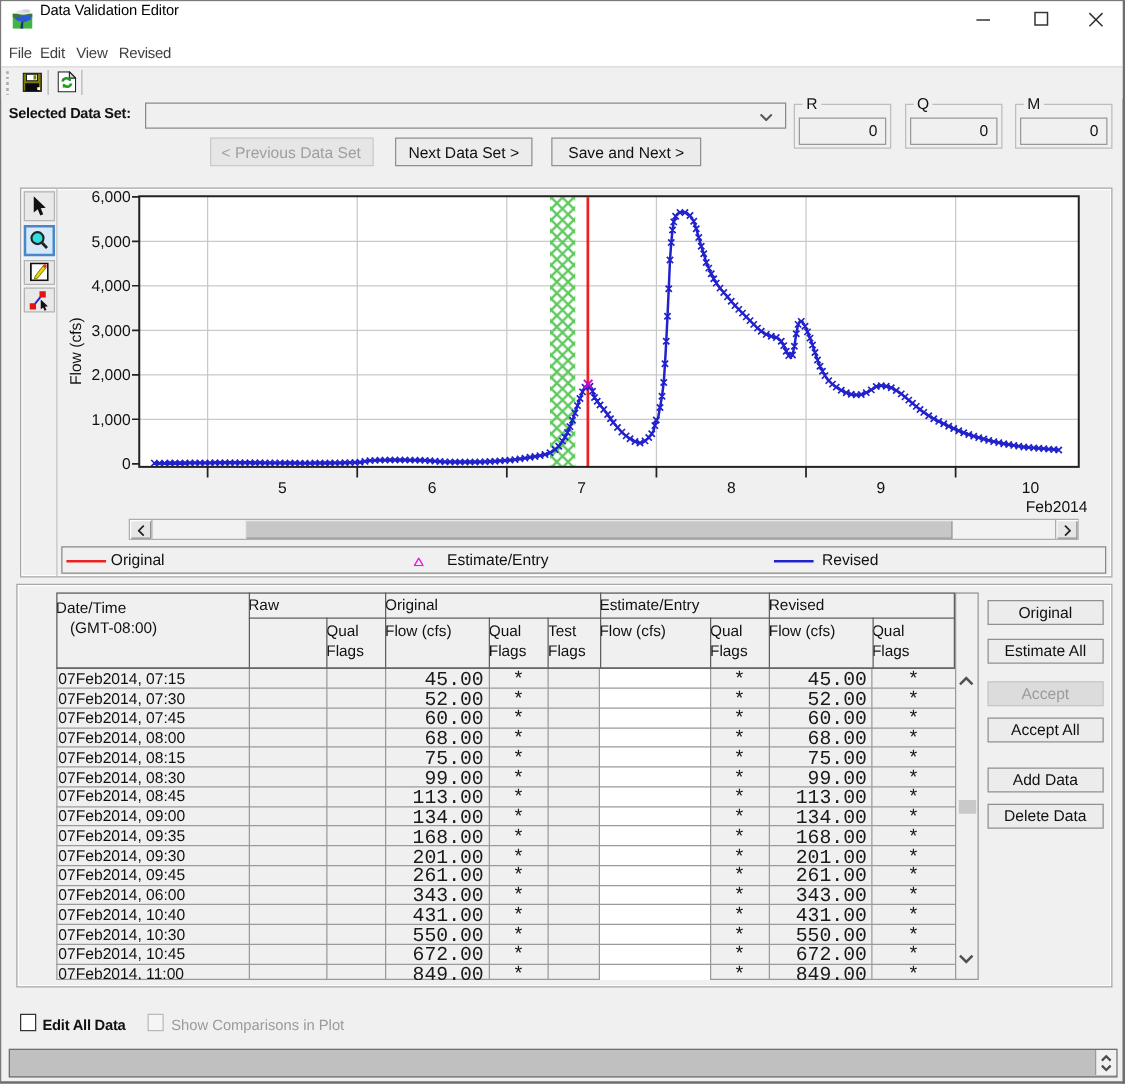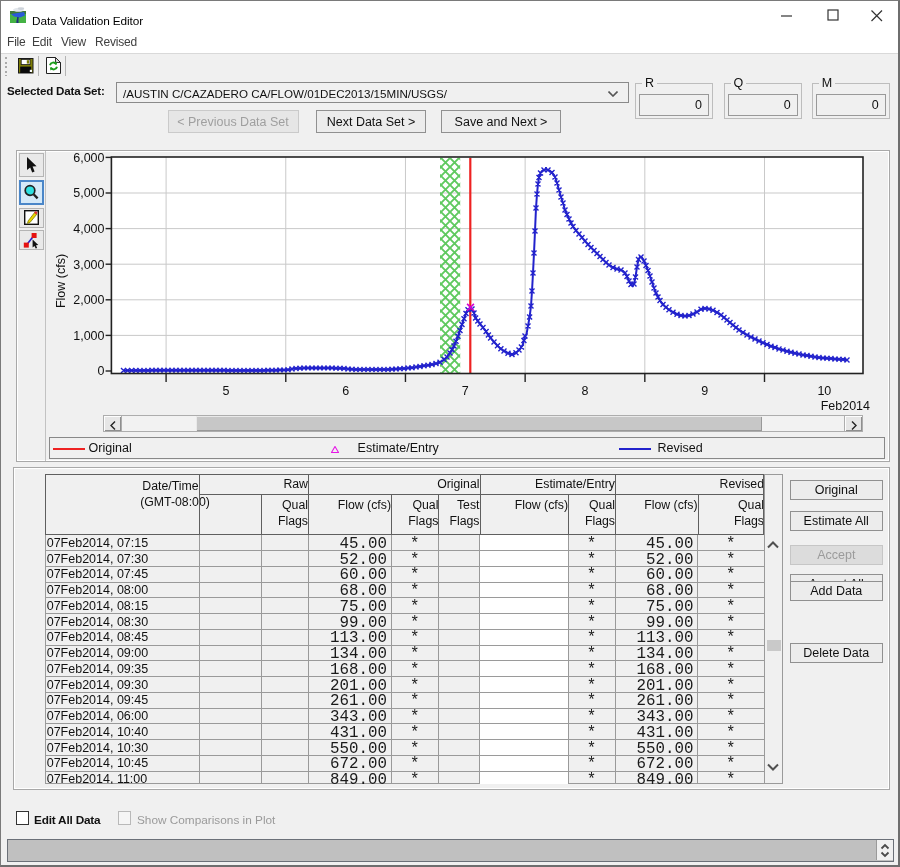--- a/index.html
+++ b/index.html
@@ -20,38 +20,38 @@
 font-size:12.5px;color:#111;text-align:right;padding:3px 6px 0 0}
 .etched{position:absolute;border:1px solid #a8a8a8;box-shadow:inset 0 0 0 1px #ffffff}
 .ctb{position:absolute;left:17.5px;width:25px;height:24px;background:#e9e9e9;border:1px solid #b4b4b4;display:flex;align-items:center;justify-content:center}
 .ctb.sel{background:#d5e9f8;border:2px solid #4a86c8}
 .vline{position:absolute;width:1px;background:#9a9a9a}
 .hline{position:absolute;height:1px;background:#9a9a9a}
 .trow{position:absolute;left:0;width:719.3px;height:15.74px}
 .dcell{position:absolute;font-size:12.5px;color:#111;padding-top:1.5px;padding-left:1px;white-space:nowrap}
 .ncell{position:absolute;font-family:"Liberation Mono",monospace;font-size:15.8px;color:#1a1a1a;text-align:right;padding-top:0.5px;white-space:nowrap}
 .acell{position:absolute;font-family:"Liberation Mono",monospace;font-size:15.8px;color:#1a1a1a;text-align:center;padding-top:0.5px}
-.hcell{position:absolute;font-size:12.3px;color:#111;text-align:right;line-height:19px}
+.hcell{position:absolute;font-size:12.3px;color:#111;text-align:left;line-height:19px}
 .sbtn{position:absolute;left:788.5px;width:93.5px;height:20px;background:#ececec;border:1px solid #909090;
 font-size:12.5px;color:#111;text-align:center;line-height:18px}
 .chev{stroke:#555;stroke-width:1.6;fill:none}
 </style>
 </head>
 <body>
 
 <div class="titlebar">
   <svg width="16" height="16" style="position:absolute;left:9px;top:6px" viewBox="0 0 16 16">
     <rect x="0" y="4" width="16" height="12" fill="#44b244"></rect>
     <rect x="0" y="4" width="16" height="3" fill="#3f7a35"></rect>
     <path d="M1 7 L14 5 L15 8.5 L10 10.5 L4 9.5 Z" fill="#2b59d8"></path>
     <path d="M7.2 10 C7.2 12 6.2 13.5 6.4 16 L8.6 16 C8.2 13.5 8.8 12 8.6 10 Z" fill="#1d2f7d"></path>
     <ellipse cx="8.5" cy="2.8" rx="5.5" ry="2" fill="#e3e7ec"></ellipse>
     <ellipse cx="11" cy="1.6" rx="3.2" ry="1.3" fill="#cdd3da"></ellipse>
   </svg>
-  <span style="position:absolute;left:31px;top:13px;font-size:11.8px;letter-spacing:-0.1px;color:#000">Data Validation Editor</span>
+  <span style="position:absolute;left:31px;top:0;font-size:11.8px;letter-spacing:-0.1px;color:#000">Data Validation Editor</span>
   <svg width="12" height="12" style="position:absolute;left:780px;top:10px">
       <line x1="0" y1="5" x2="11" y2="5" stroke="#333" stroke-width="1.2"></line>
     </svg>
   <svg width="13" height="13" style="position:absolute;left:826px;top:8px">
       <rect x="1" y="1" width="10" height="10" fill="none" stroke="#333" stroke-width="1.2"></rect>
     </svg>
   <svg width="14" height="14" style="position:absolute;left:869px;top:8px">
       <path d="M1.5 1.5 L12 12 M12 1.5 L1.5 12" stroke="#333" stroke-width="1.2"></path>
     </svg>
 </div>
@@ -81,21 +81,20 @@
     <path d="M4 8.2 A3.4 3.4 0 0 1 10.2 7.2" fill="none" stroke="#1d9e1d" stroke-width="2"></path>
     <path d="M10.8 4.6 L10.6 8.0 L7.6 6.6 Z" fill="#1d9e1d"></path>
     <path d="M11 9.8 A3.4 3.4 0 0 1 4.8 10.8" fill="none" stroke="#1d9e1d" stroke-width="2"></path>
     <path d="M4.2 13.4 L4.4 10.0 L7.4 11.4 Z" fill="#1d9e1d"></path>
   </svg>
   <div style="position:absolute;left:64px;top:2px;width:1px;height:20px;background:#b5b5b5"></div>
 </div>
 
 <span class="abs" style="left:6px;top:83px;font-size:11.6px;letter-spacing:-0.2px;font-weight:bold;color:#111">Selected Data Set:</span>
 <div class="abs" style="left:115px;top:81px;width:513px;height:21px;background:#f0f0f0;border:1px solid #8a8a8a">
-  <span style="position:absolute;left:6px;top:3.5px;font-size:11.6px;color:#111">/AUSTIN C/CAZADERO CA/FLOW/01DEC2013/15MIN/USGS/</span>
   <svg width="10" height="6" style="position:absolute;right:10px;top:8px">
       <path d="M0.5 0.5 L5 5 L9.5 0.5" class="chev"></path>
     </svg>
 </div>
 <div class="group" style="left:634px;top:82px">
     <span class="lbl">R</span>
     <div class="fld">0</div>
   </div>
 <div class="group" style="left:722.6px;top:82px">
     <span class="lbl">Q</span>
@@ -423,21 +422,21 @@
   </svg>
 <div class="abs" style="left:765.5px;top:639px;width:14px;height:11px;background:#c9c9c9"></div>
 <svg width="12" height="8" style="position:absolute;left:766px;top:762px">
     <path d="M1 1.5 L6 6.5 L11 1.5" stroke="#505050" stroke-width="2" fill="none"></path>
   </svg>
 
 <div class="sbtn" style="top:478.5px">Original</div>
 <div class="sbtn" style="top:509.5px">Estimate All</div>
 <div class="sbtn dis2" style="top:543.5px;background:#dcdcdc;border-color:#c6c6c6;color:#9b9b9b">Accept</div>
 <div class="sbtn" style="top:572.5px">Accept All</div>
-<div class="sbtn" style="top:580px">Add Data</div>
+<div class="sbtn" style="top:613px">Add Data</div>
 <div class="sbtn" style="top:642px">Delete Data</div>
 
 <div class="abs" style="left:15px;top:810px;width:13px;height:14px;background:#fff;border:1.5px solid #333"></div>
 <span class="abs" style="left:33px;top:812px;font-size:11.8px;letter-spacing:-0.2px;font-weight:bold;color:#111">Edit All Data</span>
 <div class="abs" style="left:117px;top:810px;width:13px;height:14px;background:#f5f5f5;border:1.5px solid #b9b9b9"></div>
 <span class="abs" style="left:136px;top:812px;font-size:11.8px;color:#9a9a9a">Show Comparisons in Plot</span>
 
 <div class="abs" style="left:6px;top:838.3px;width:887px;height:22.4px;background:#c0c0c0;border:1.5px solid #6b7078">
   <div style="position:absolute;right:0;top:0;width:17px;height:19.5px;background:#f0f0f0;border-left:1px solid #9a9a9a">
     <svg width="10" height="15" style="margin:2.5px 0 0 3px">

